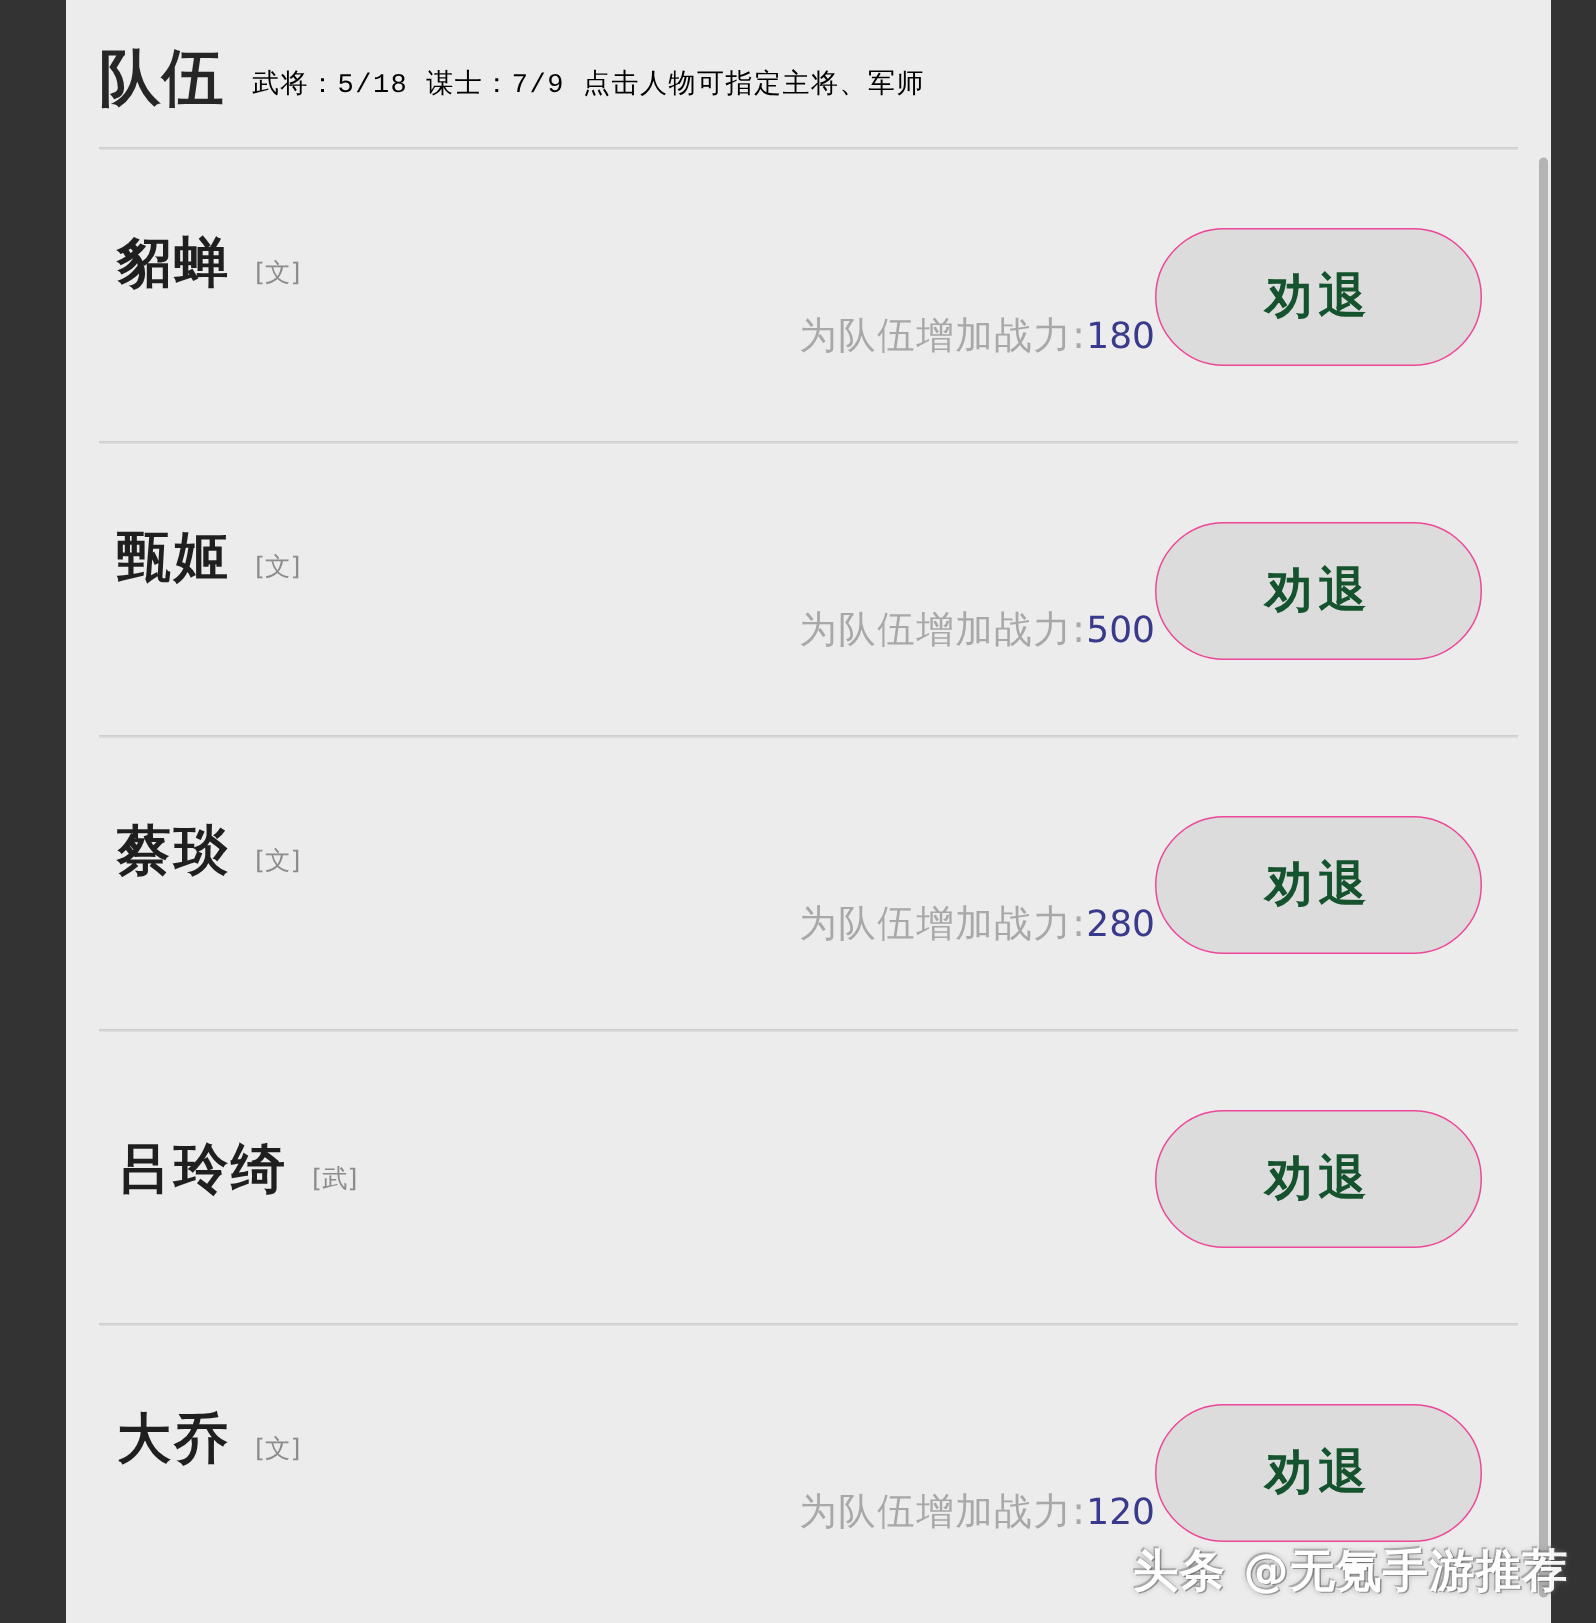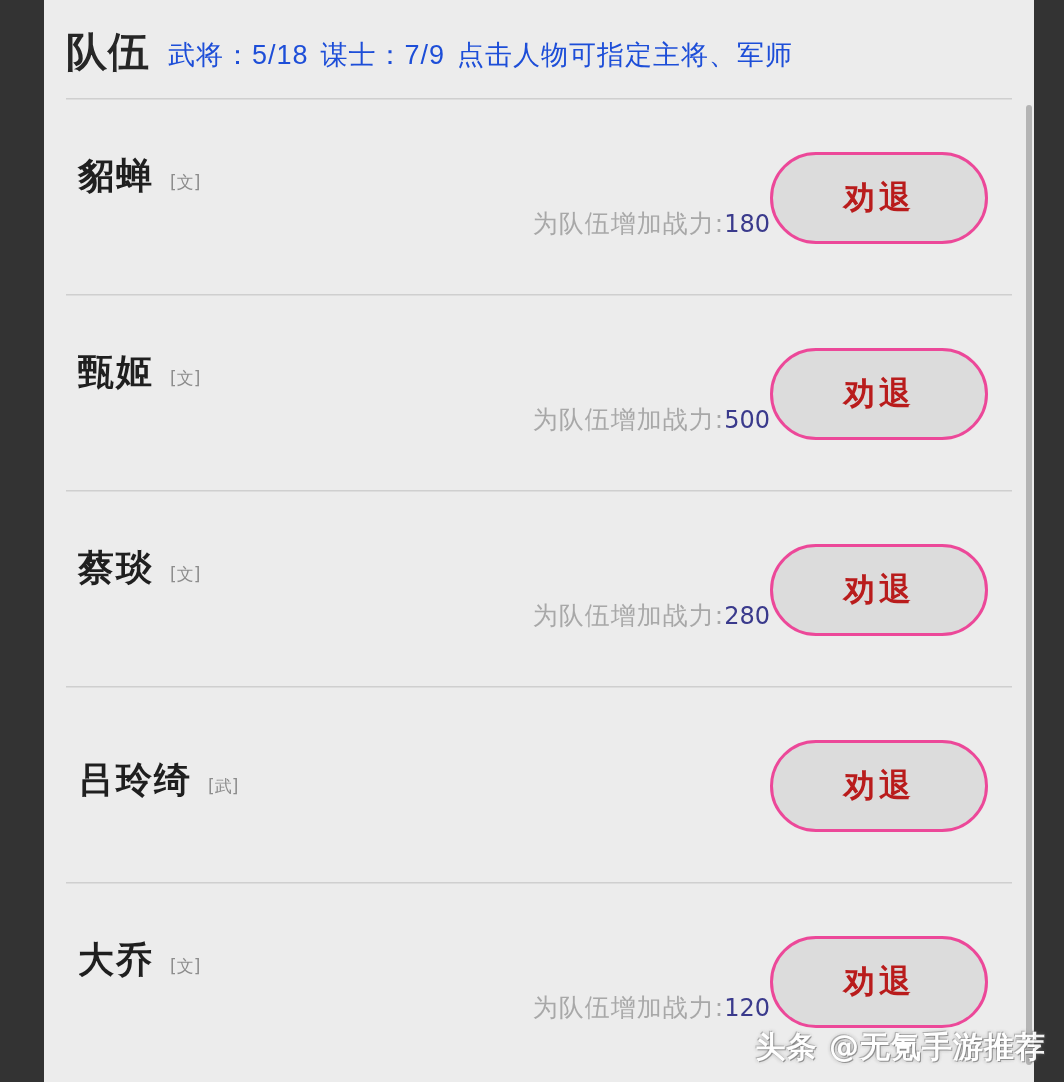--- a/index.html
+++ b/index.html
@@ -46,23 +46,23 @@
     font-family:"DejaVu Sans", sans-serif;
     font-size:41px;
     font-weight:bold;
     color:#262626;
     letter-spacing:1px;
     line-height:1;
     padding-top:4px;
   }
   #header-sub {
     margin-left:18px;
-    font-family:Liberation Sans, sans-serif;
-    font-size:27px;
-    color:#1d4ed8;
+    font-family:Liberation Mono, monospace;
+    font-size:18px;
+    color:#000000;
     white-space:nowrap;
     letter-spacing:1px;
     padding-top:10px;
   }
   .hdr-seg { margin-right:12px; }
 
   .rule {
     position:absolute;
     left:22px; right:22px;
     height:2px;
@@ -122,27 +122,27 @@
   .power-value {
     color:#3a3a8c;
     font-size:24px;
     letter-spacing:0px;
   }
 
   .dismiss-btn {
     flex:0 0 auto;
     width:218px; height:92px;
     margin-right:24px;
-    border:3px solid #ec4899;
+    border:1px solid #ec4899;
     border-radius:46px;
     background:#dcdcdc;
     font-family:"DejaVu Sans", sans-serif;
     font-size:32px;
     font-weight:bold;
-    color:#b91c1c;
+    color:#14532d;
     letter-spacing:4px;
     cursor:pointer;
     display:flex;
     align-items:center;
     justify-content:center;
   }
 
   
   #scrollbar-track {
     position:absolute;

